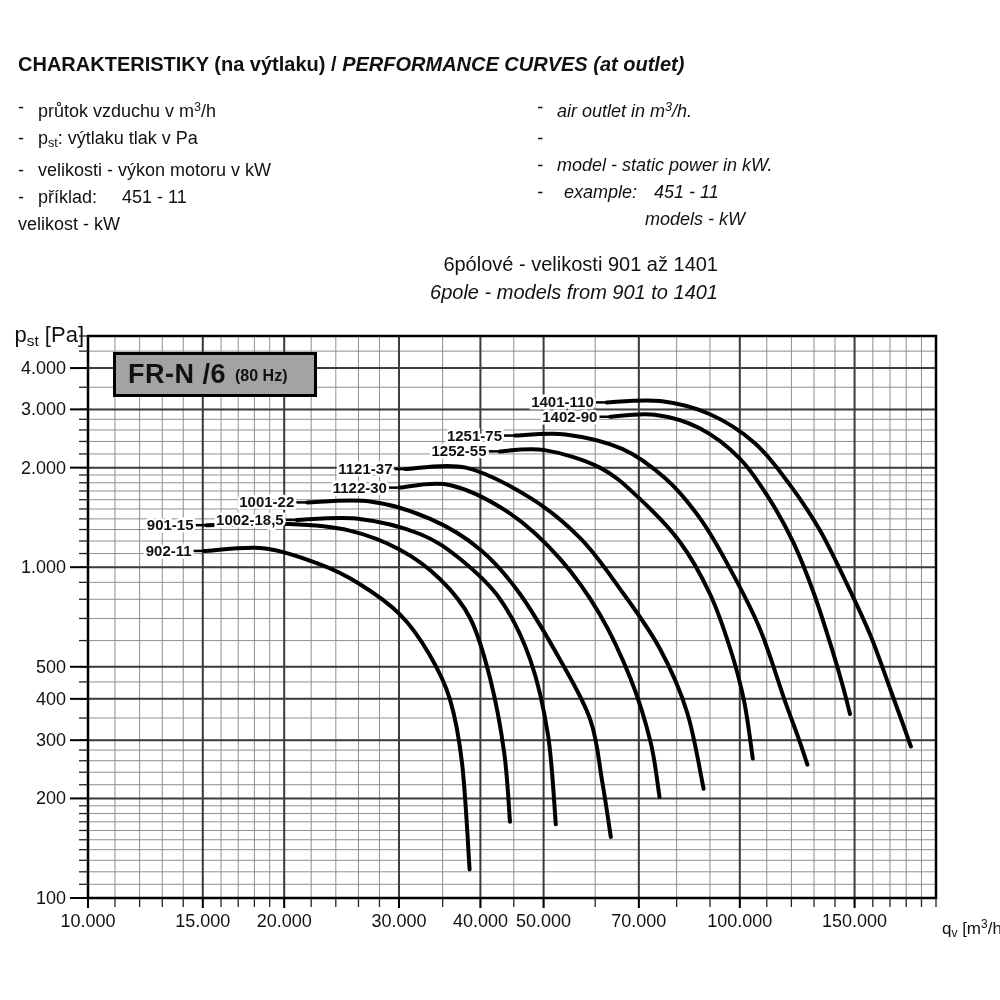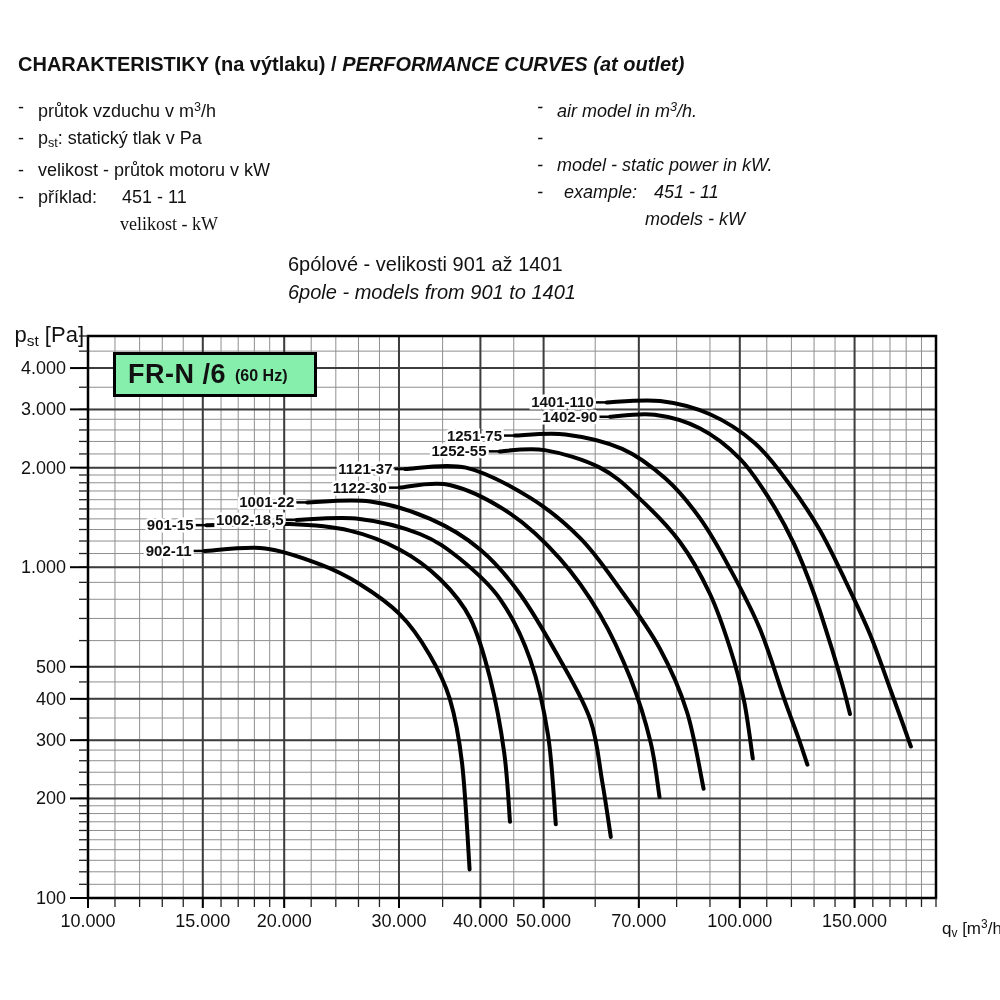--- a/index.html
+++ b/index.html
@@ -8,27 +8,27 @@
   svg#chart{position:absolute;left:0;top:0;}
   .page-title{position:absolute;left:18px;top:53px;font-size:20px;font-weight:bold;white-space:nowrap;}
   .page-title .en{font-style:italic;}
   .notes{position:absolute;top:94px;font-size:18px;line-height:27px;}
   .notes-cs{left:18px;}
   .notes-en{left:537px;font-style:italic;}
   .nrow{display:flex;white-space:nowrap;}
   .dash{width:20px;flex:0 0 20px;}
   .exlabel-cs{display:inline-block;width:84px;}
   .exlabel-en{display:inline-block;width:90px;margin-left:7px;}
-  .subnote-cs{margin-left:102px;font-family:Liberation Serif, serif;}
+  .subnote-cs{}
   .subnote-en{margin-left:108px;}
-  .subtitle{position:absolute;left:288px;top:250px;width:410px;text-align:left;font-size:20px;line-height:28px;}
+  .subtitle{position:absolute;left:308px;top:250px;width:410px;text-align:right;font-size:20px;line-height:28px;}
   .subtitle .l2{font-style:italic;}
   .ylab{position:absolute;left:6px;top:322px;width:78px;text-align:right;font-size:22px;white-space:nowrap;}
   .xlab{position:absolute;left:942px;top:917px;font-size:17px;white-space:nowrap;}
-  .frn{position:absolute;left:113px;top:352px;width:186px;height:39px;border:3px solid #000;background:#86efac;display:flex;align-items:center;padding-left:12px;}
+  .frn{position:absolute;left:113px;top:352px;width:186px;height:39px;border:3px solid #000;background:#a3a3a3;display:flex;align-items:center;padding-left:12px;}
   .frn .main{font-size:27px;font-weight:bold;letter-spacing:.5px;}
   .frn .suffix{font-size:16px;font-weight:bold;margin-left:9px;padding-top:3px;}
   .sb{font-size:70%;vertical-align:-0.25em;margin-top:27px;}
   .sp{font-size:70%;vertical-align:0.5em;}
 </style>
 </head>
 <body>
 
 <div class="canvas">
 
@@ -290,40 +290,40 @@
     <span class="cs">CHARAKTERISTIKY (na výtlaku)</span><span class="cs"> / </span><span class="en">PERFORMANCE CURVES (at outlet)</span>
   </div>
 
   <div class="notes notes-cs">
     <div class="nrow">
       <span class="dash">-</span>
       <span><span>průtok vzduchu v m</span><span class="sp">3</span><span>/h</span></span>
     </div>
     <div class="nrow">
       <span class="dash">-</span>
-      <span><span>p</span><span class="sb">st</span><span>: statický tlak v Pa</span></span>
-    </div>
-    <div class="nrow">
-      <span class="dash">-</span>
-      <span>velikost - průtok motoru v kW</span>
+      <span><span>p</span><span class="sb">st</span><span>: výtlaku tlak v Pa</span></span>
+    </div>
+    <div class="nrow">
+      <span class="dash">-</span>
+      <span>velikosti - výkon motoru v kW</span>
     </div>
     <div class="nrow">
       <span class="dash">-</span>
       <span class="exlabel-cs">příklad:</span>
       <span>451 - 11</span>
     </div>
     <div class="nrow">
       <span class="subnote-cs">velikost - kW</span>
     </div>
   </div>
 
   <div class="notes notes-en">
     <div class="nrow">
       <span class="dash">-</span>
-      <span><span>air model in m</span><span class="sp">3</span><span>/h.</span></span>
+      <span><span>air outlet in m</span><span class="sp">3</span><span>/h.</span></span>
     </div>
     <div class="nrow">
       <span class="dash">-</span>
     </div>
     <div class="nrow">
       <span class="dash">-</span>
       <span>model - static power in kW.</span>
     </div>
     <div class="nrow">
       <span class="dash">-</span>
@@ -338,16 +338,16 @@
   <div class="subtitle">
     <div class="l1">6pólové - velikosti 901 až 1401</div>
     <div class="l2">6pole - models from 901 to 1401</div>
   </div>
 
   <div class="ylab"><span>p</span><span class="sb">st</span><span> [Pa]</span></div>
   <div class="xlab"><span>q</span><span class="sb">v</span><span> [m</span><span class="sp">3</span><span>/h]</span></div>
 
   <div class="frn">
     <span class="main">FR-N /6</span>
-    <span class="suffix">(60 Hz)</span>
+    <span class="suffix">(80 Hz)</span>
   </div>
 
 </div>
 
 </body></html>

